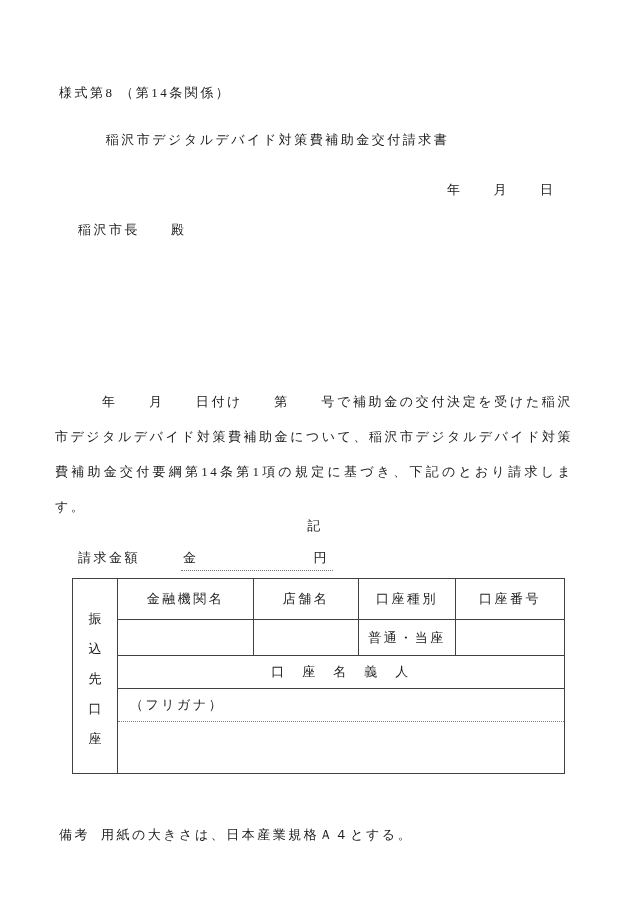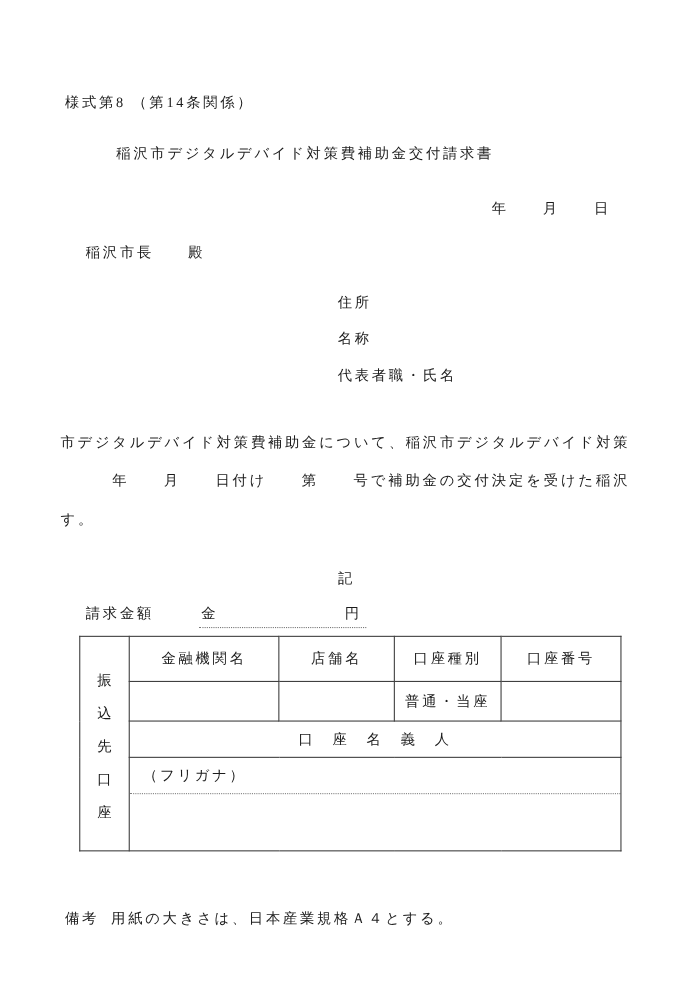--- a/index.html
+++ b/index.html
@@ -71,29 +71,25 @@
 <div class="page">
 
   <div class="abs form-number">様式第8 （第14条関係）</div>
 
   <div class="abs doc-title">稲沢市デジタルデバイド対策費補助金交付請求書</div>
 
   <div class="abs date-line">年　　月　　日</div>
 
   <div class="abs addressee">稲沢市長　　殿</div>
 
-  <div class="abs applicant">
-    <div>住所</div>
-    <div>名称</div>
-    <div>代表者職・氏名</div>
-  </div>
 
   <div class="abs body-par">
+    <div class="jfull">　　　年　　月　　日付け　　第　　号で補助金の交付決定を受けた稲沢</div>
     <div class="jfull">市デジタルデバイド対策費補助金について、稲沢市デジタルデバイド対策</div>
-    <div class="jfull">　　　年　　月　　日付け　　第　　号で補助金の交付決定を受けた稲沢</div>
+    <div class="jfull">費補助金交付要綱第14条第1項の規定に基づき、下記のとおり請求しま</div>
     <div>す。</div>
   </div>
 
   <div class="abs ki">記</div>
 
   <div class="abs claim-label">請求金額</div>
   <div class="abs claim-amount">
     <span>金</span>
     <span>円</span>
   </div>

